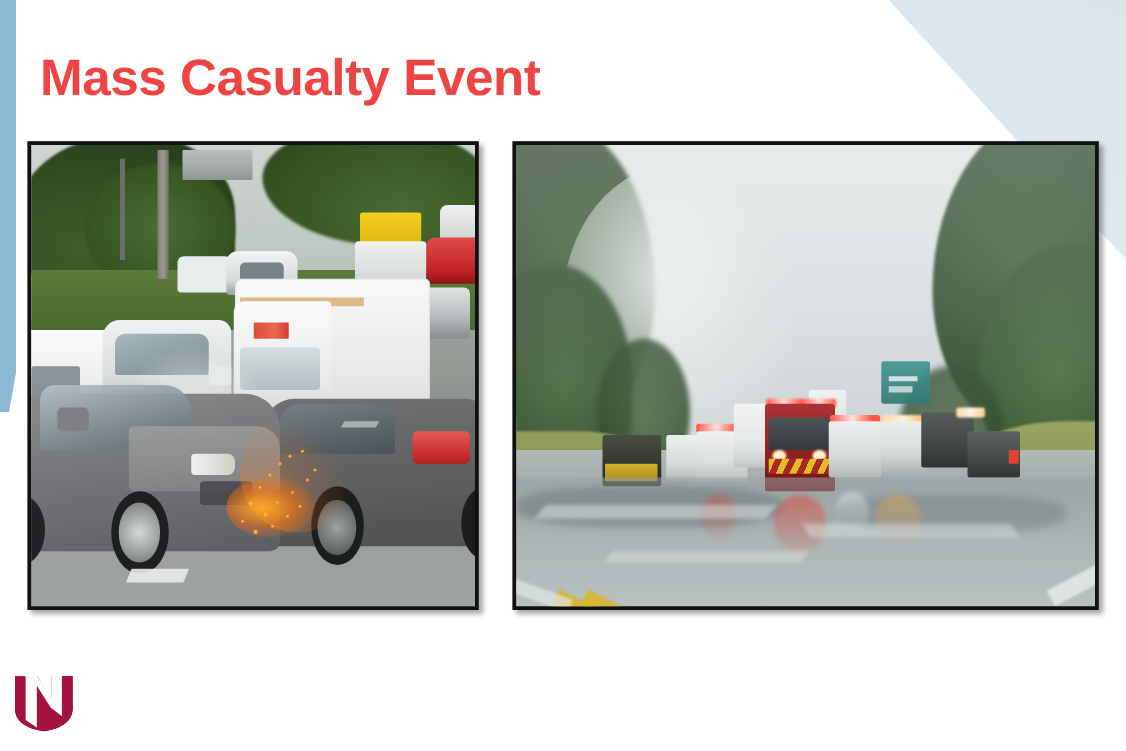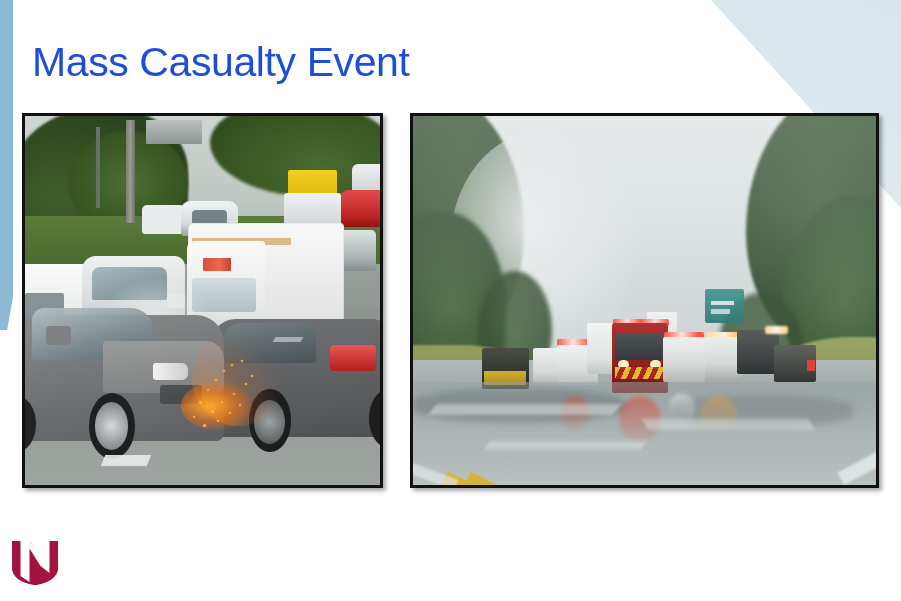--- a/index.html
+++ b/index.html
@@ -40,22 +40,22 @@
     background: linear-gradient(200deg, #D9E4EC 0%, #DCE7ED 45%, #E2ECF1 100%);
     clip-path: polygon(100% 0, 100% 100%, 0 0);
   }
 
   
   .title {
     position: absolute;
     left: 32px;
     top: 40px;
     font-size: 41px;
-    font-weight: normal;
-    color: #1d4ed8;
+    font-weight: bold;
+    color: #ef4444;
     letter-spacing: -0.4px;
     line-height: 1.12;
     white-space: nowrap;
   }
 
   
   .photo {
     position: absolute;
     border: 3px solid #111111;
     box-shadow: 3px 3px 4px rgba(0,0,0,0.34);

